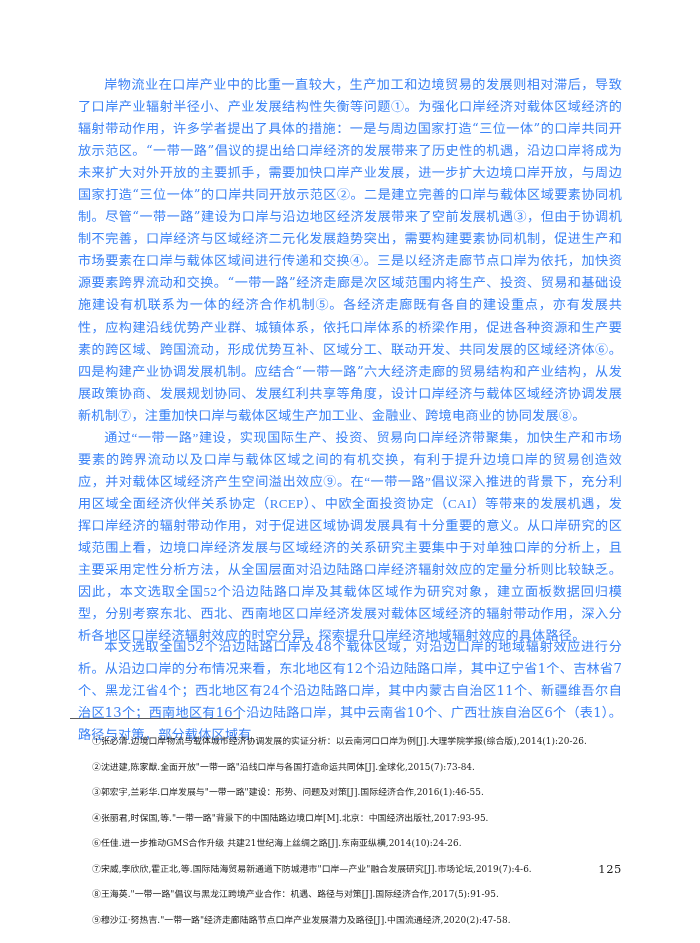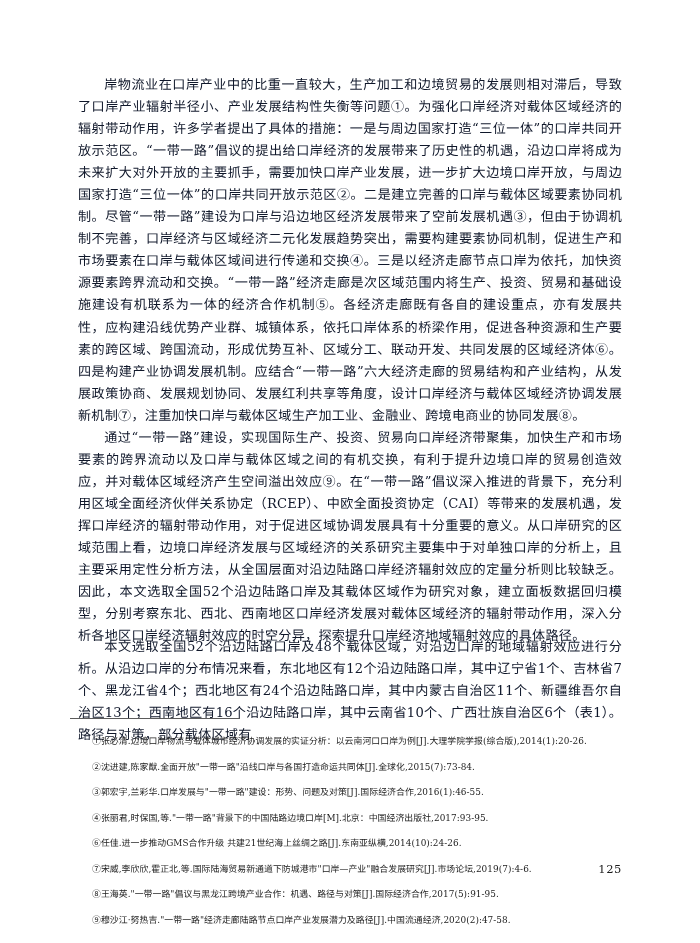--- a/index.html
+++ b/index.html
@@ -34,26 +34,27 @@
   }
 
   p.para {
     margin: 0;
     font-size: 13.1px;
     line-height: 22.05px;
     text-align: justify;
     text-justify: inter-ideograph;
     text-indent: 2em;
     letter-spacing: 0.02em;
-    color: #0f172a;
+    color: #3b82f6;
     word-break: break-all;
   }
 
   p.para.cont {
     text-indent: 2em;
+    font-family: Liberation Serif, serif;
   }
 
   
   .section-heading {
     position: absolute;
     left: 78px;
     top: 605px;
     width: 544px;
     text-align: center;
     font-size: 14.2px;

